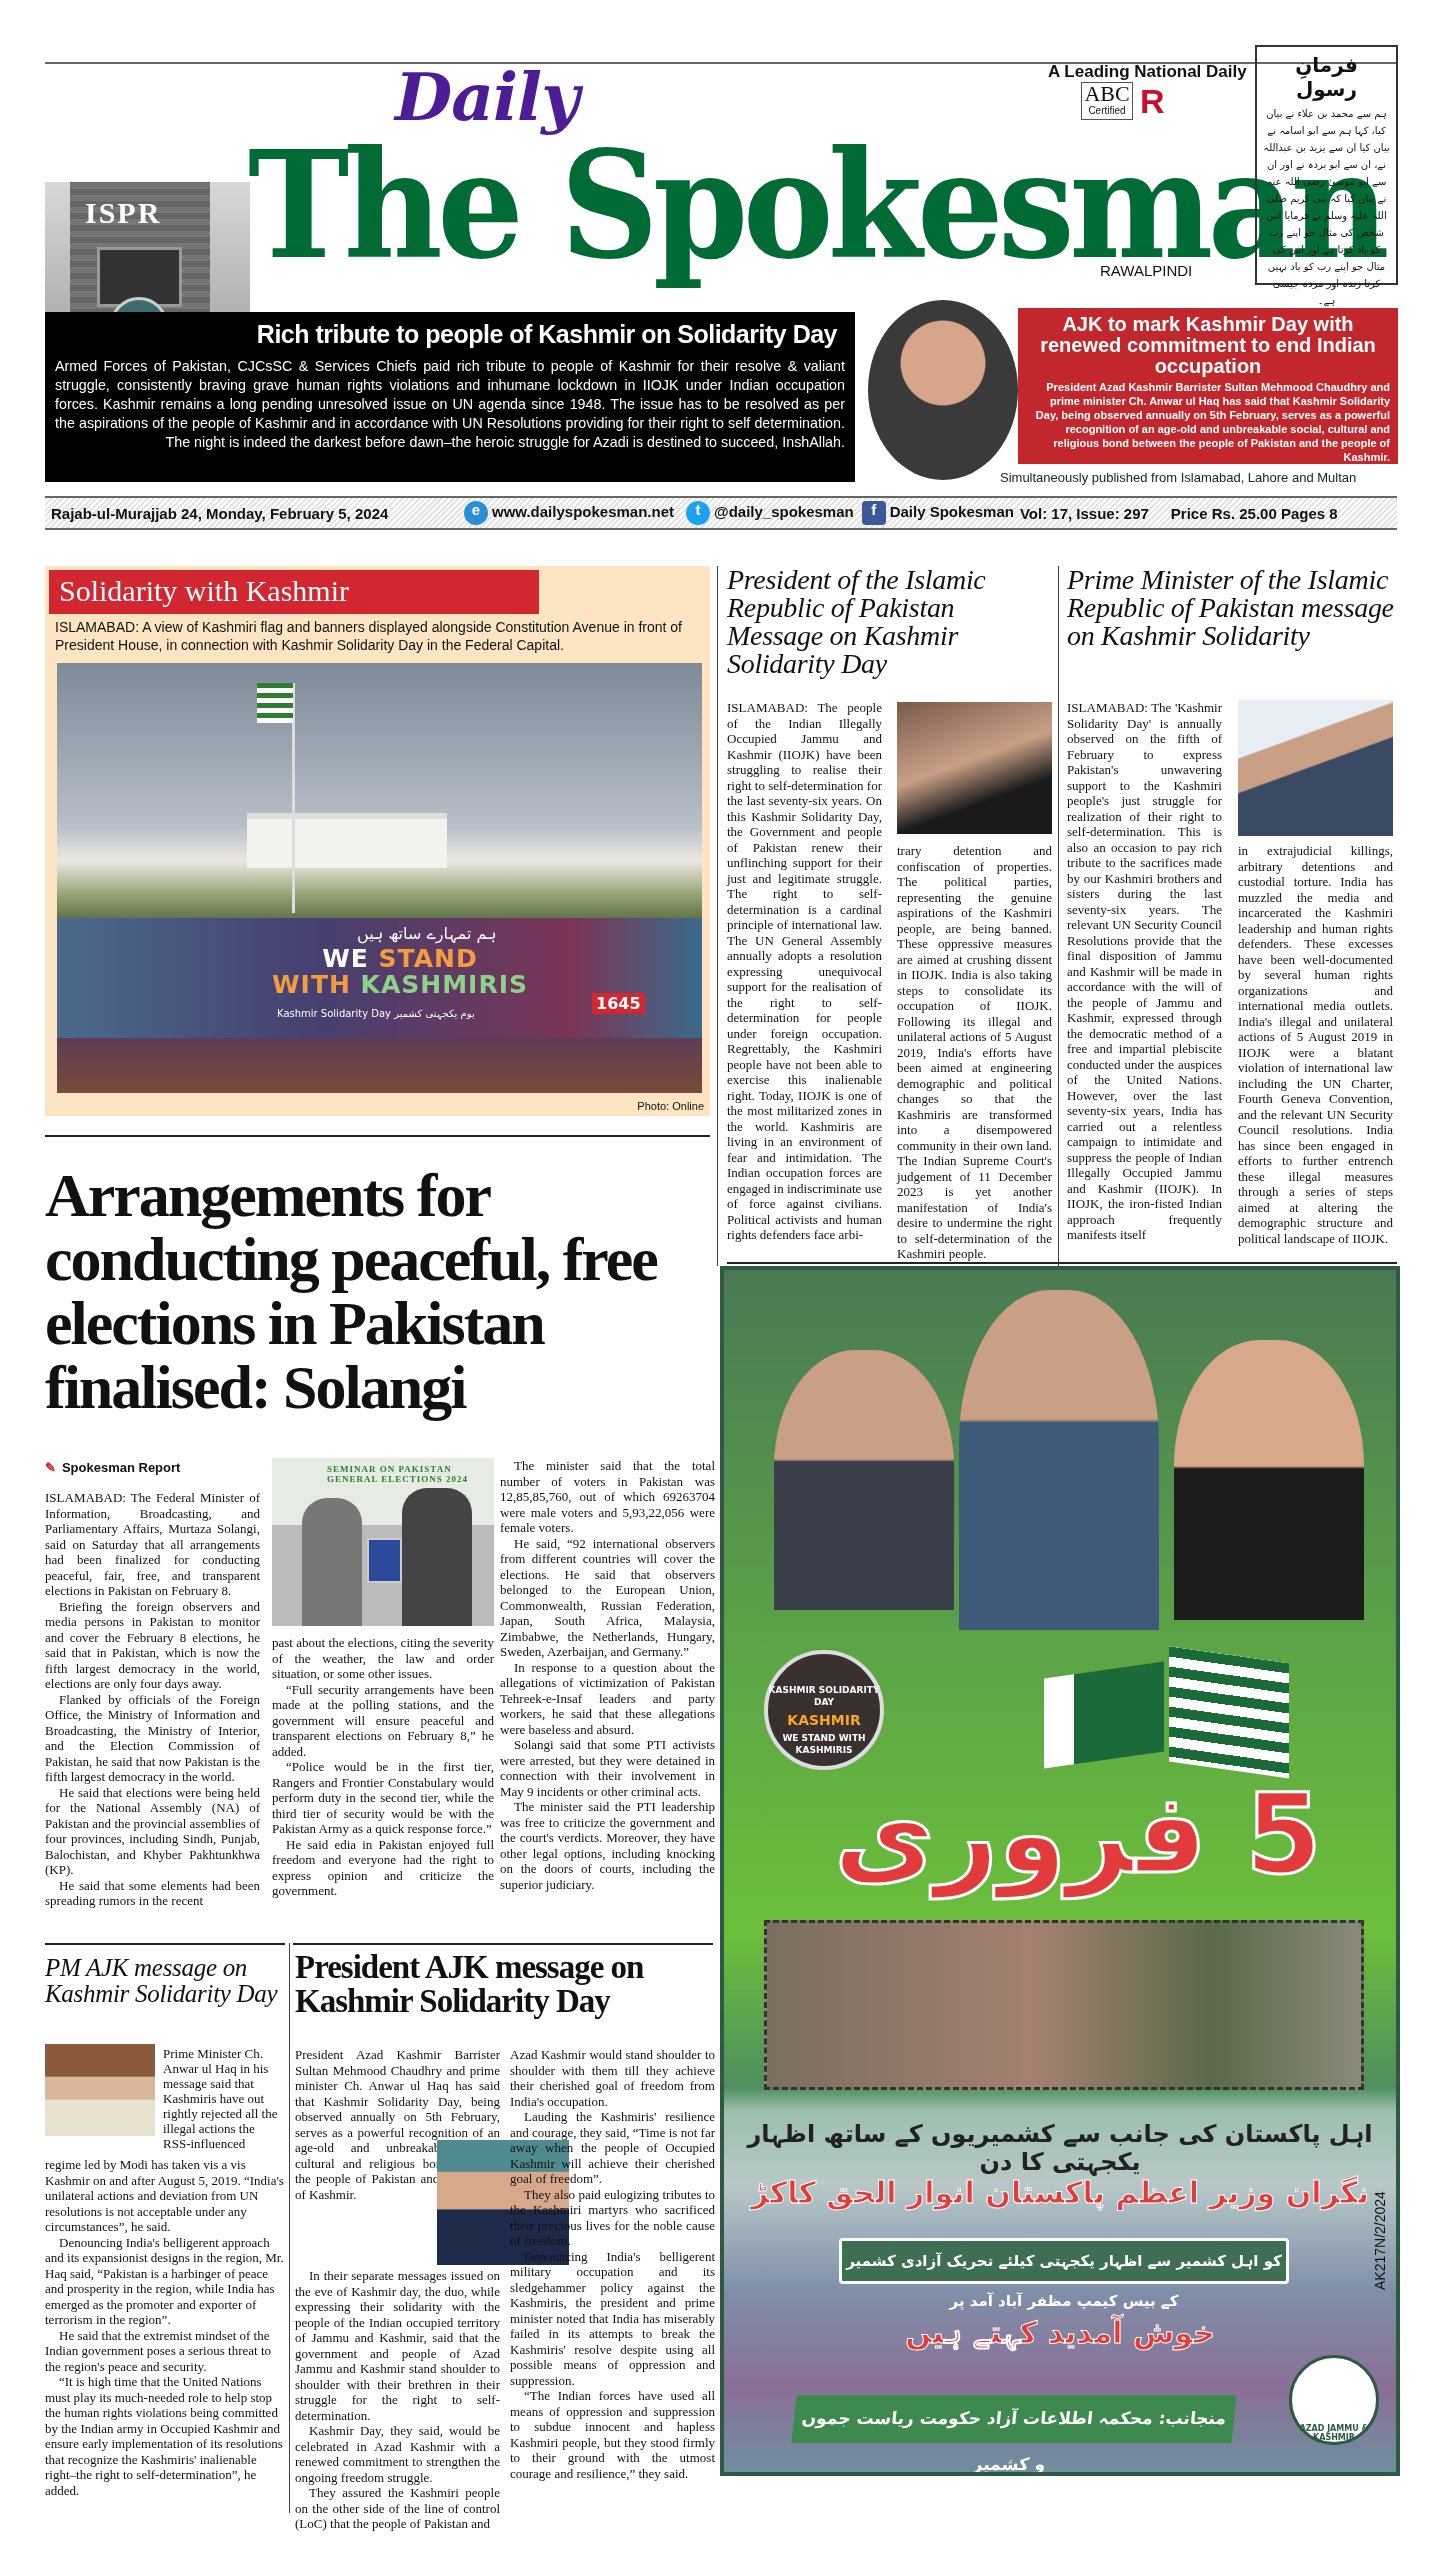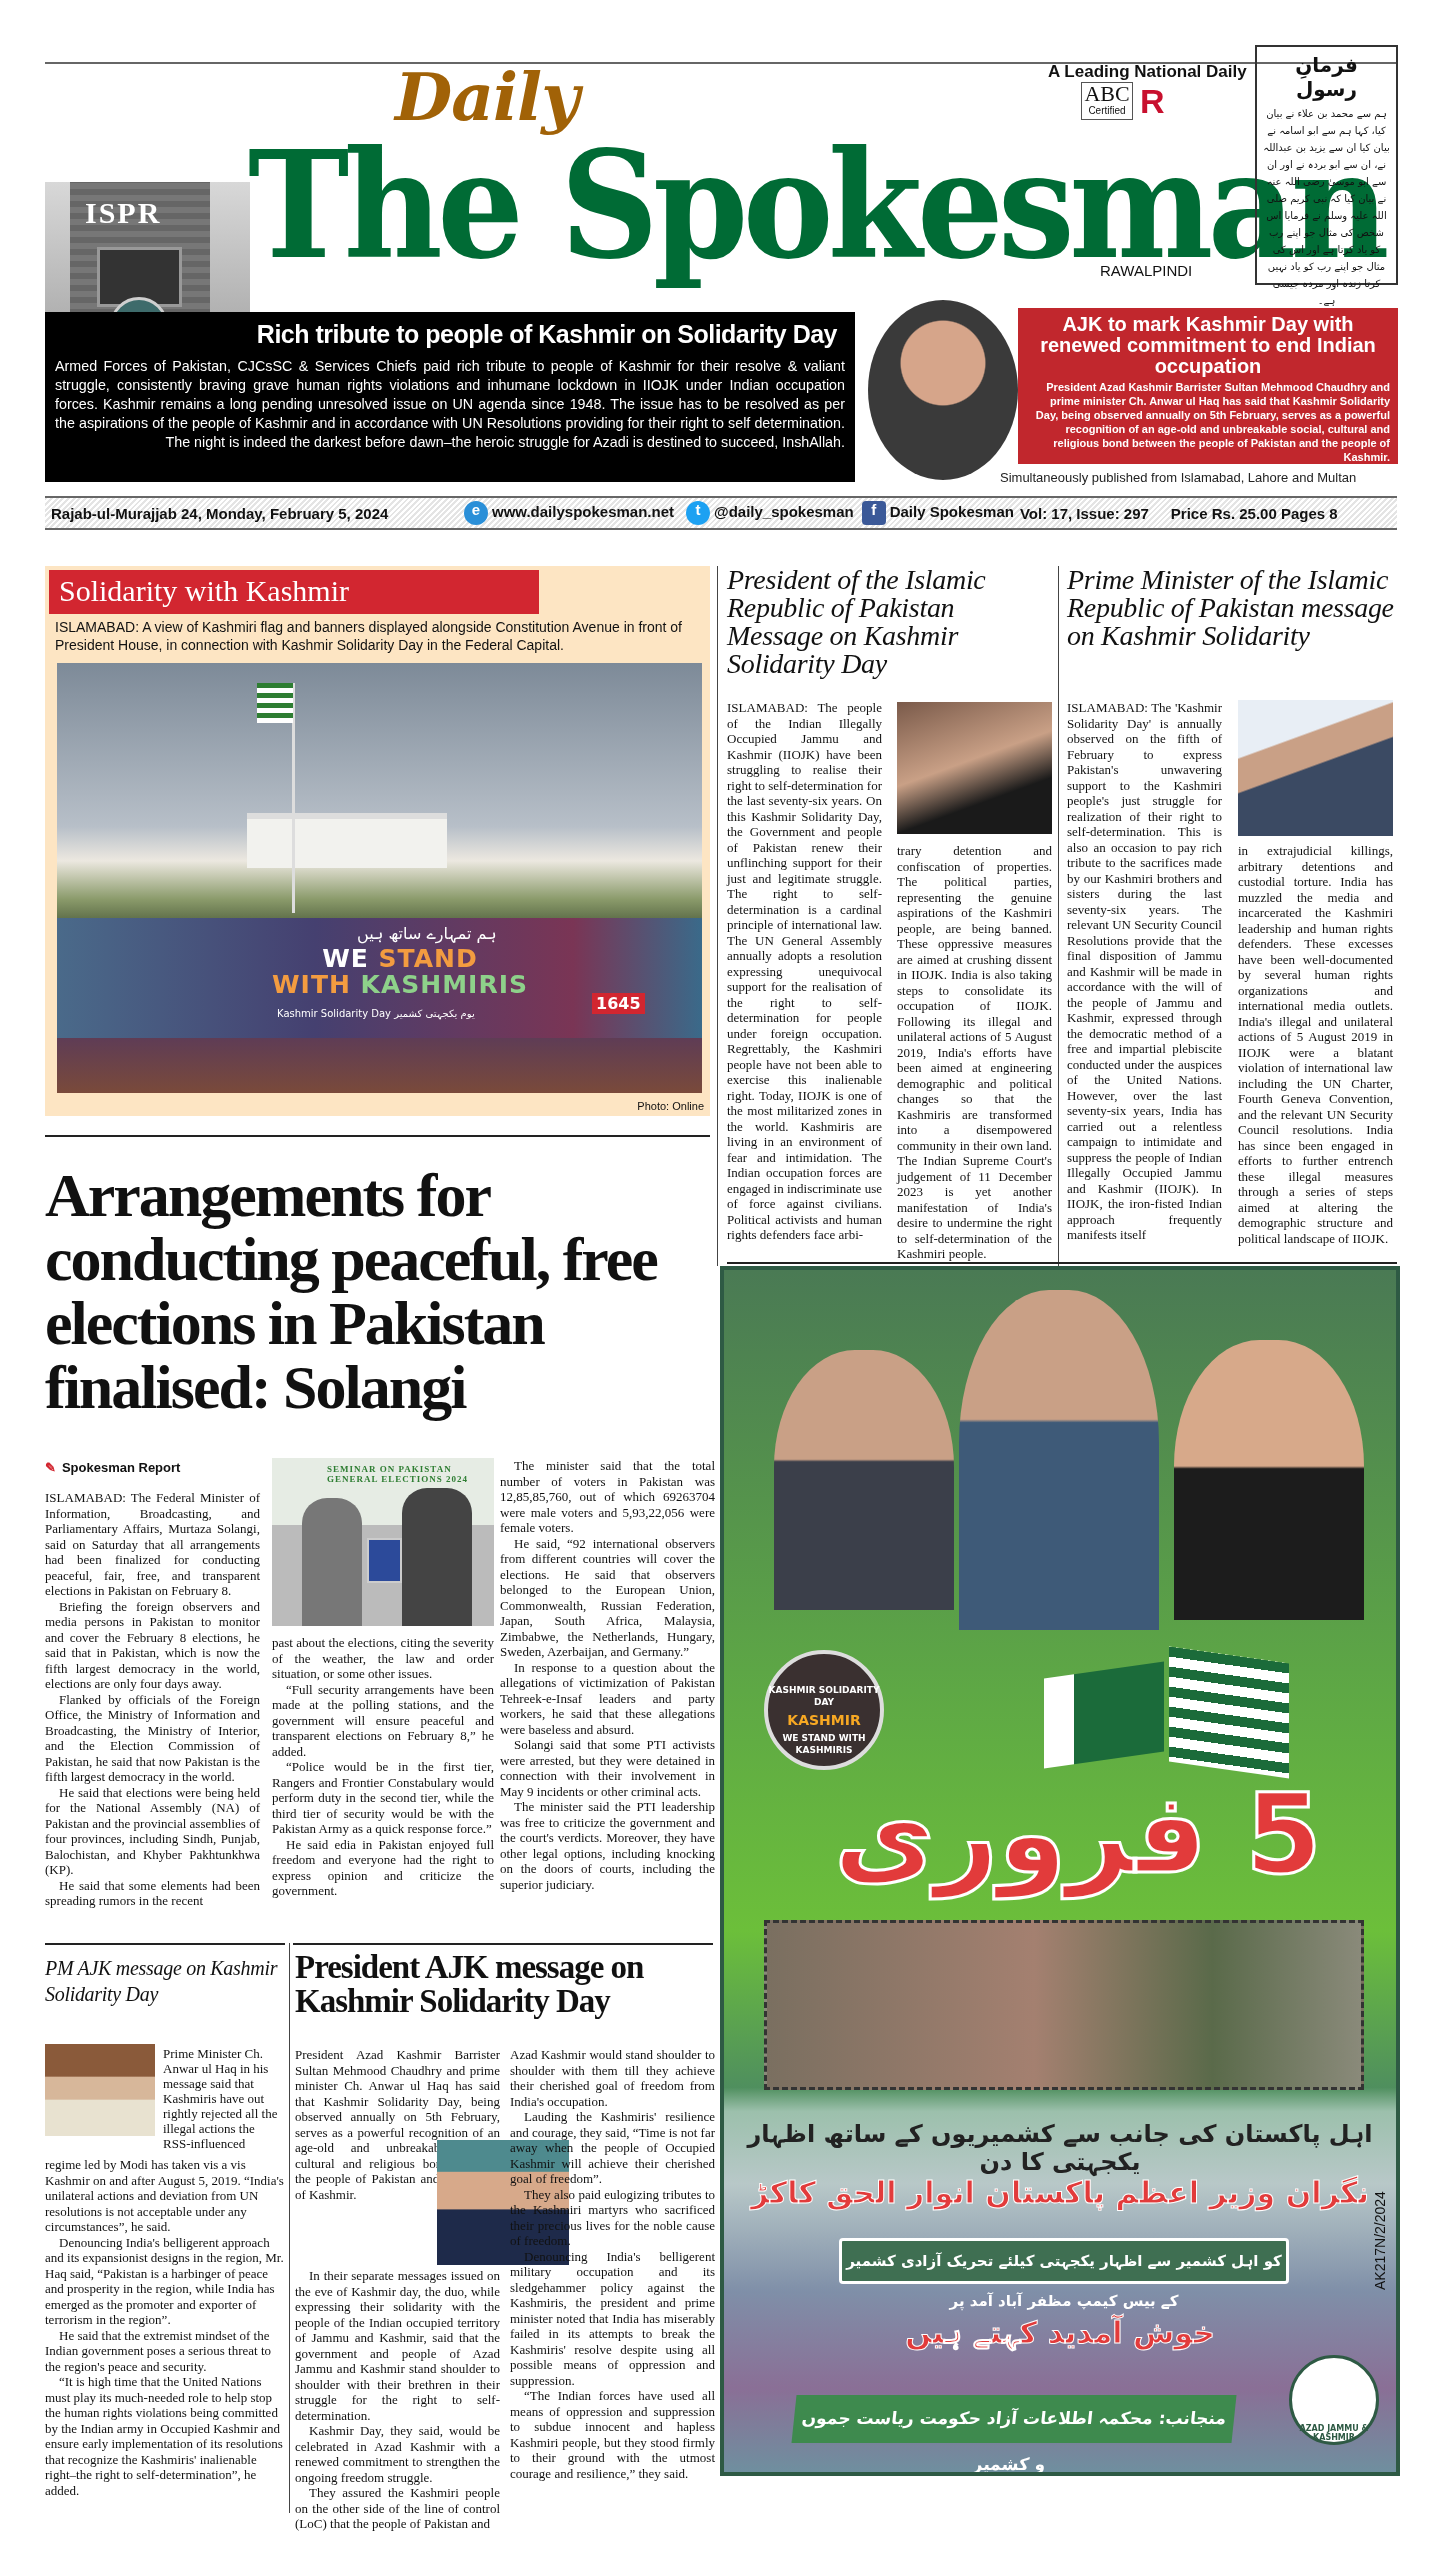--- a/index.html
+++ b/index.html
@@ -5,21 +5,21 @@
 *{box-sizing:border-box;margin:0;padding:0}
 body{width:1440px;height:2560px;background:#fff;position:relative;overflow:hidden;font-family:"Liberation Serif","DejaVu Serif",serif;color:#111}
 .abs{position:absolute}
 .topline{left:45px;top:62px;width:1352px;height:2px;background:#666}
 
 .ispr{left:45px;top:182px;width:205px;height:163px;background:linear-gradient(#d8d8d8,#a8a8a8);overflow:hidden}
 .ispr .wall{position:absolute;left:25px;top:0;width:140px;height:163px;background:#6b6b6b;background-image:repeating-linear-gradient(0deg,#777 0 6px,#666 6px 12px)}
 .ispr .txt{position:absolute;left:40px;top:14px;color:#fff;font:bold 30px "Liberation Serif",serif;letter-spacing:2px}
 .ispr .door{position:absolute;left:52px;top:65px;width:85px;height:60px;background:#333;border:3px solid #999}
 .ispr .emblem{position:absolute;left:65px;top:115px;width:58px;height:58px;border-radius:50%;background:#3e6b6b;border:3px solid #cfcfcf}
-.daily{left:395px;top:58px;font:bold italic 66px "DejaVu Serif",serif;color:#a16207;letter-spacing:-1px}
+.daily{left:395px;top:58px;font:bold italic 66px "DejaVu Serif",serif;color:#4c1d95;letter-spacing:-1px}
 .title{left:248px;top:118px;font:bold 148px "DejaVu Serif",serif;color:#006b35;letter-spacing:-6px;transform:scaleX(0.92);transform-origin:left top;white-space:nowrap}
 .tagline{left:1048px;top:62px;font:bold 17px "Liberation Sans",sans-serif;color:#111}
 .abc{left:1081px;top:82px;width:52px;height:38px;border:1px solid #555;text-align:center;font:22px "Liberation Serif",serif;line-height:22px}
 .abc small{display:block;font:10px "Liberation Sans",sans-serif}
 .rlogo{left:1140px;top:82px;width:30px;height:38px;font:bold 34px "Liberation Sans",sans-serif;color:#c8102e;line-height:38px}
 .rawal{left:1100px;top:262px;font:15px "Liberation Sans",sans-serif;color:#111}
 .urdu-box{left:1255px;top:45px;width:143px;height:240px;border:2px solid #333;padding:6px;direction:rtl;text-align:center}
 .urdu-box .h{font:bold 20px "DejaVu Sans",sans-serif}
 .urdu-box .b{font:10px "DejaVu Sans",sans-serif;line-height:17px;margin-top:4px}
 .urdu-box .sp{font:bold 15px "Liberation Serif",serif;direction:ltr;margin-top:14px;line-height:16px}
@@ -195,21 +195,21 @@
     <p>In response to a question about the allegations of victimization of Pakistan Tehreek-e-Insaf leaders and party workers, he said that these allegations were baseless and absurd.</p>
     <p>Solangi said that some PTI activists were arrested, but they were detained in connection with their involvement in May 9 incidents or other criminal acts.</p>
     <p>The minister said the PTI leadership was free to criticize the government and the court's verdicts. Moreover, they have other legal options, including knocking on the doors of courts, including the superior judiciary.</p>
 </div>
 
 <div class="abs hline" style="left:45px;top:1943px;width:240px"></div>
 <div class="abs hline" style="left:293px;top:1943px;width:420px"></div>
 <div class="abs vrule" style="left:289px;top:1943px;height:570px"></div>
 
 <div class="abs art" style="left:45px;top:1955px;width:240px">
-  <h3 style="font-size:20px;line-height:26px">PM AJK message on Kashmir Solidarity Day</h3>
+  <h3 style="font-size:25px;line-height:26px">PM AJK message on Kashmir Solidarity Day</h3>
 </div>
 <div class="abs photo" style="left:45px;top:2044px;width:110px;height:92px;background:linear-gradient(#8a5a3a 0 35%,#d7b79a 36% 60%,#e8e2d0 61%)"></div>
 <div class="abs col" style="left:163px;top:2046px;width:122px;text-align:left;line-height:15px">Prime Minister Ch. Anwar ul Haq in his message said that Kashmiris have out rightly rejected all the illegal actions the RSS-influenced</div>
 <div class="abs col body3" style="left:45px;top:2157px;width:240px;text-align:left">
   <p class="ni">regime led by Modi has taken vis a vis Kashmir on and after August 5, 2019. “India's unilateral actions and deviation from UN resolutions is not acceptable under any circumstances”, he said.</p>
     <p>Denouncing India's belligerent approach and its expansionist designs in the region, Mr. Haq said, “Pakistan is a harbinger of peace and prosperity in the region, while India has emerged as the promoter and exporter of terrorism in the region”.</p>
     <p>He said that the extremist mindset of the Indian government poses a serious threat to the region's peace and security.</p>
     <p>“It is high time that the United Nations must play its much-needed role to help stop the human rights violations being committed by the Indian army in Occupied Kashmir and ensure early implementation of its resolutions that recognize the Kashmiris' inalienable right–the right to self-determination”, he added.</p>
 </div>
 

